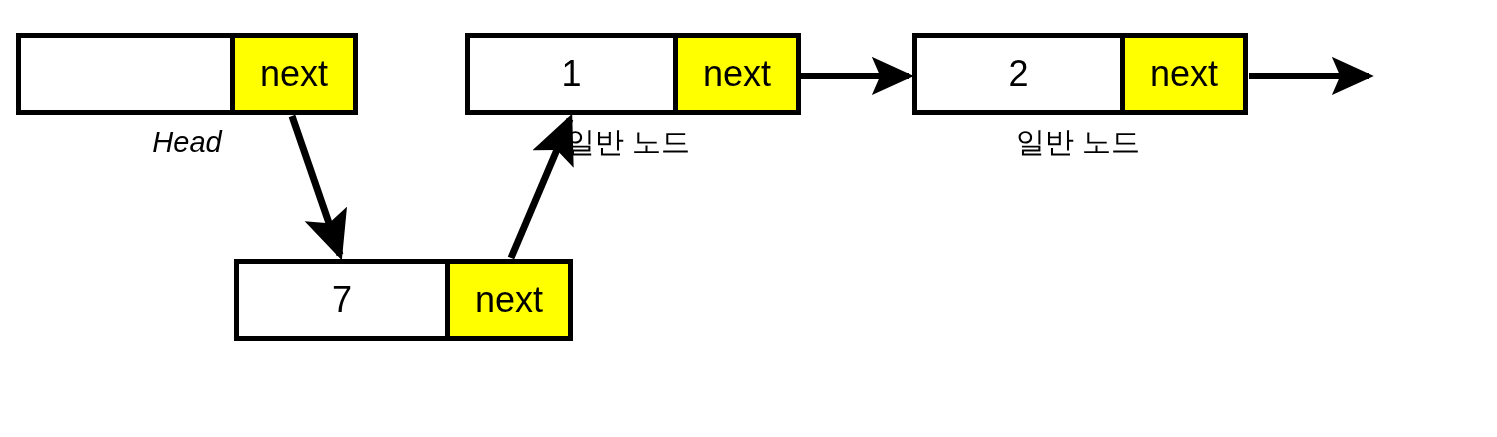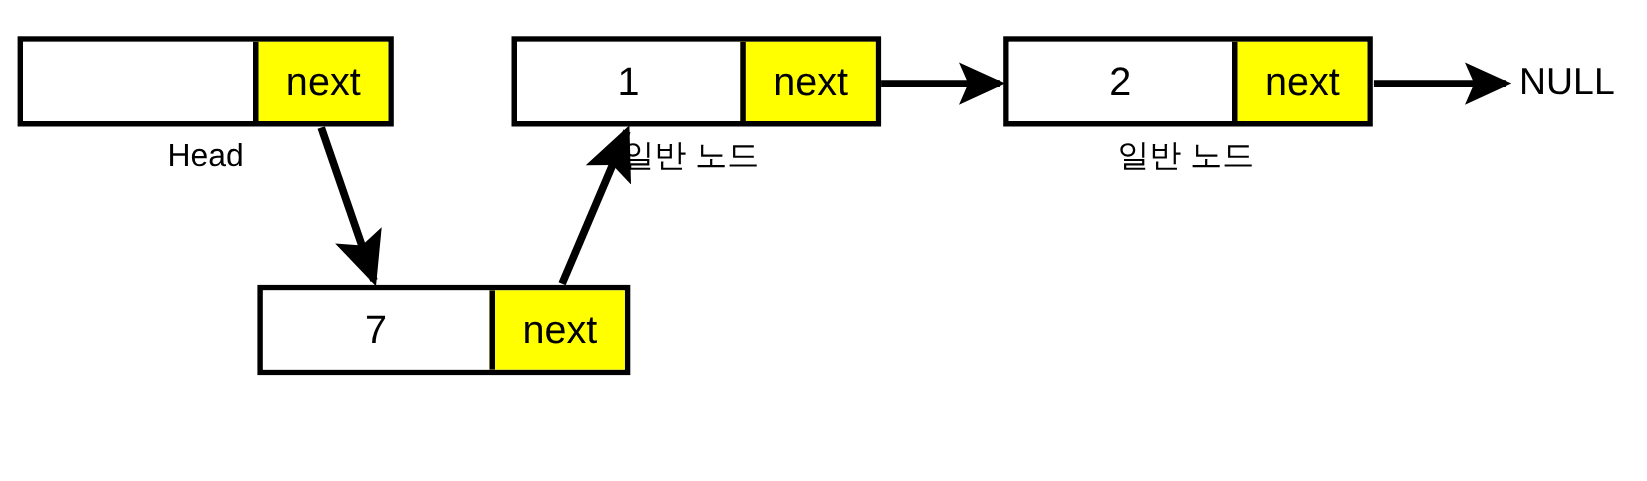--- a/index.html
+++ b/index.html
@@ -80,40 +80,39 @@
 </style>
 </head>
 <body>
 
 <div id="canvas">
 
   <div class="node" style="left:16px; top:33px; width:342px; height:82px;">
     <div class="cell-data" style="width:212px; height:100%;"></div>
     <div class="cell-next" style="width:125px; height:100%;">next</div>
   </div>
-  <div class="caption" style="left:112px; top:128px; width:150px;">Head</div>
+  <div class="caption" style="left:112px; top:128px; width:150px;font-style:italic;">Head</div>
 
   <div class="node" style="left:465px; top:33px; width:336px; height:82px;">
     <div class="cell-data" style="width:206px; height:100%;">1</div>
     <div class="cell-next" style="width:125px; height:100%;">next</div>
   </div>
   <div class="caption" style="left:566px; top:128px; width:140px; text-align:left;">일반 노드</div>
 
   <div class="node" style="left:912px; top:33px; width:336px; height:82px;">
     <div class="cell-data" style="width:206px; height:100%;">2</div>
     <div class="cell-next" style="width:125px; height:100%;">next</div>
   </div>
   <div class="caption" style="left:1008px; top:128px; width:140px;">일반 노드</div>
 
   <div class="node" style="left:234px; top:259px; width:339px; height:82px;">
     <div class="cell-data" style="width:209px; height:100%;">7</div>
     <div class="cell-next" style="width:125px; height:100%;">next</div>
   </div>
 
-  <div class="null-text" style="left:1381px; top:57px;">NULL</div>
 
   <svg class="arrows" viewBox="0 0 1497 437" width="1497" height="437" xmlns="http://www.w3.org/2000/svg">
     <defs>
       <marker id="ah" markerWidth="9" markerHeight="9" refX="6.2" refY="3.2" orient="auto" markerUnits="strokeWidth">
         <path d="M0,0 L7,3.2 L0,6.4 L1.4,3.2 z" fill="#000000"></path>
       </marker>
     </defs>
 
     <line x1="292" y1="116" x2="340" y2="255" stroke="#000000" stroke-width="7" marker-end="url(#ah)"></line>
 

